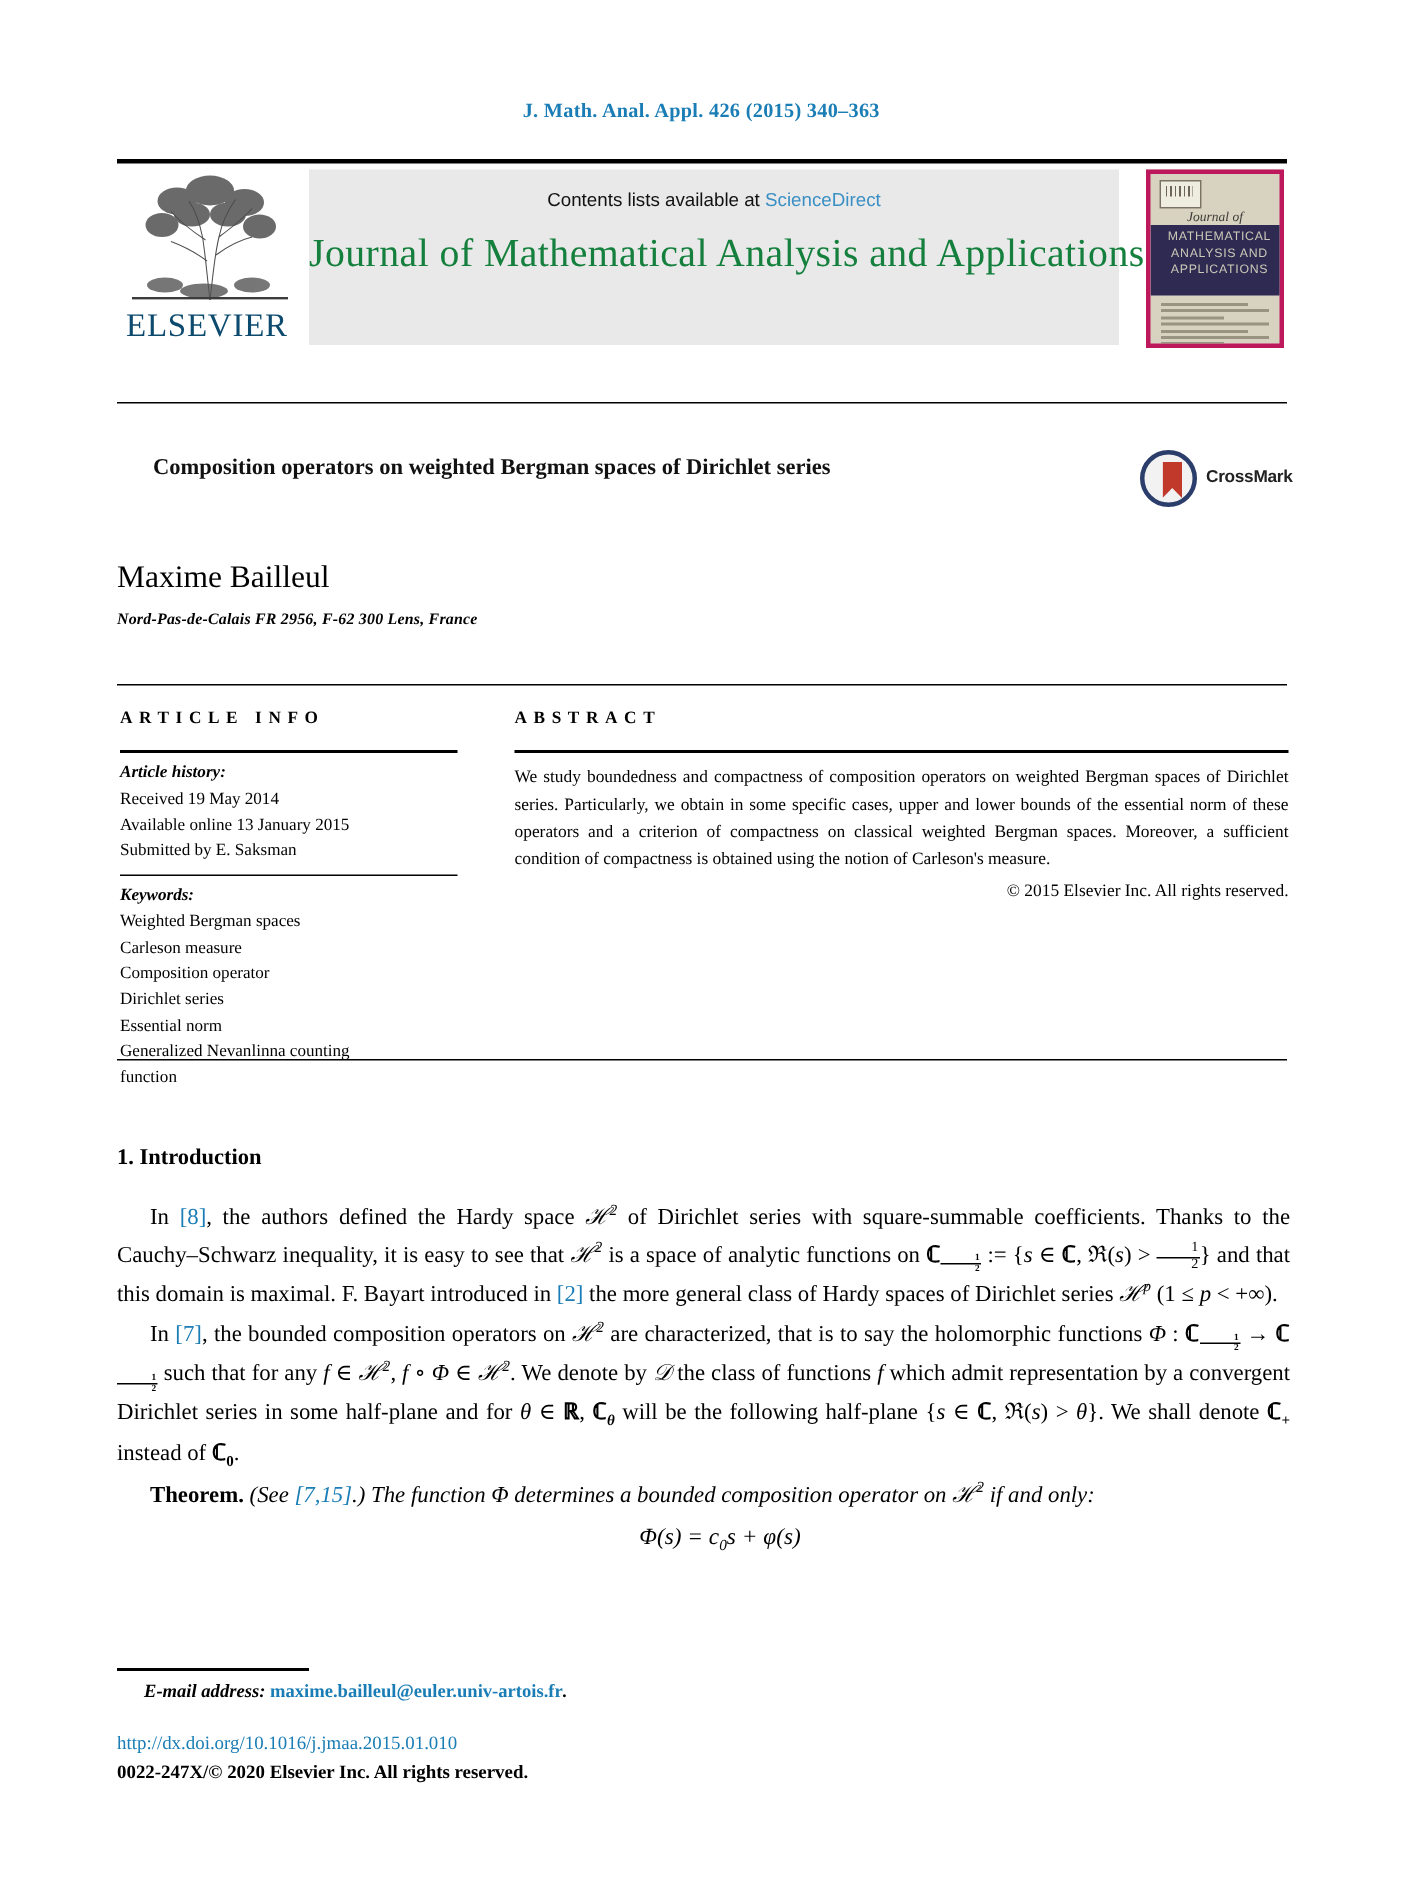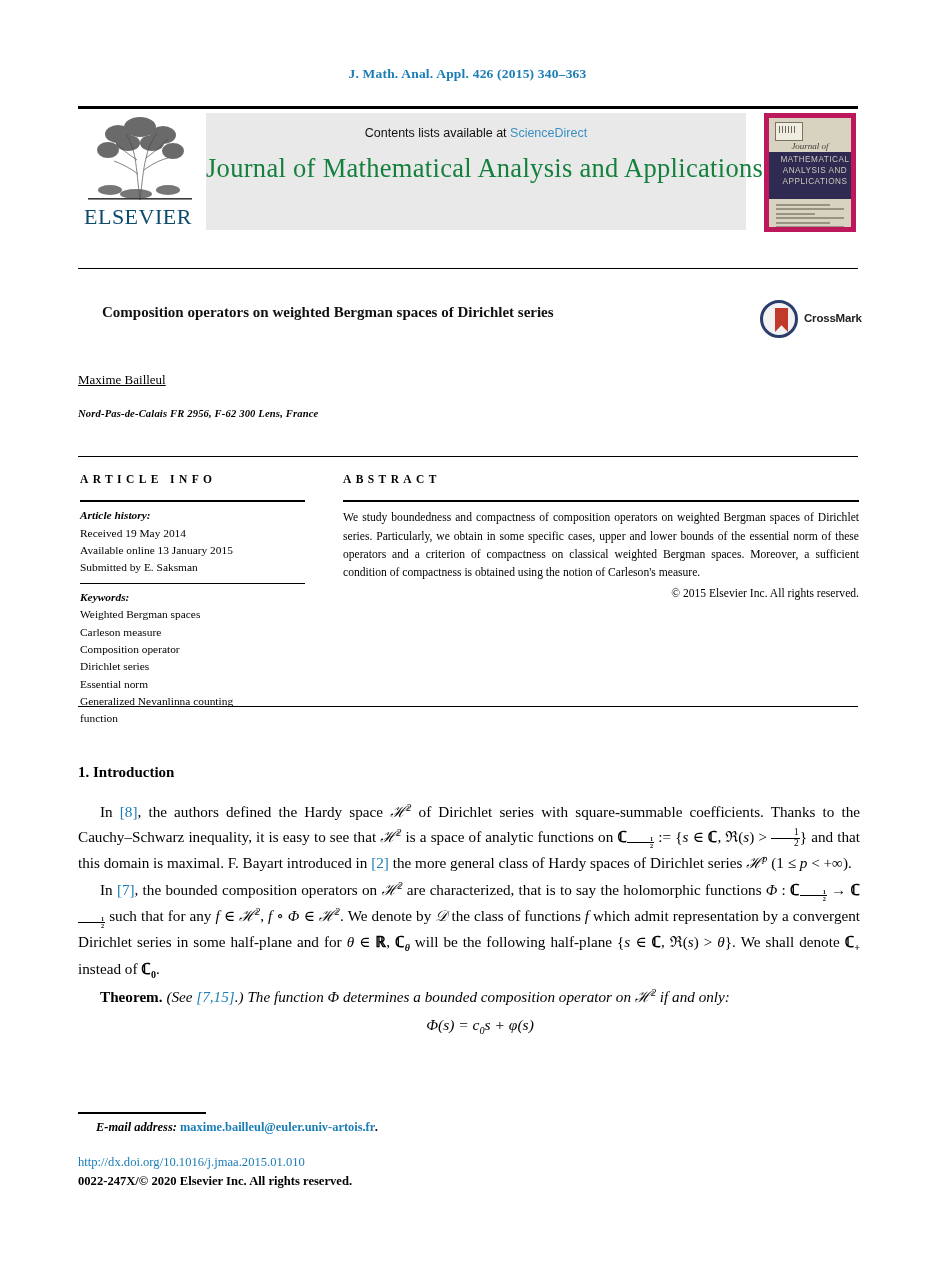--- a/index.html
+++ b/index.html
@@ -76,21 +76,21 @@
   .journal-url {
     margin-top: 14px;
     font-family: "Liberation Sans", sans-serif;
     font-size: 12px;
     color: #3a8fc4;
   }
   .cover-thumb {
     position: absolute; top: 7px; left: 686px;
     width: 92px; height: 119px;
     background: #d8d3c0;
-    border: 5px solid #be185d;
+    border: 3px solid #be185d;
     box-sizing: border-box;
     overflow: hidden;
   }
   .cover-elsevier {
     position: absolute; top: 4px; left: 6px;
     width: 26px; height: 17px;
     border: 1px solid #7a7363;
     background: #efece0;
   }
   .cover-elsevier:after{
@@ -154,22 +154,21 @@
     clip-path: polygon(0 0,100% 0,100% 100%,50% 72%,0 100%);
   }
   .cm-text {
     position: absolute; left: 44px; top: 12px;
     font-family: "Liberation Sans", sans-serif;
     font-size: 11.5px; font-weight: bold; color: #222;
     letter-spacing: -.2px;
   }
   .author {
     position: absolute; top: 372px; left: 78px;
-    font-size: 13px;
-    text-decoration: underline;
+    font-size: 21px;
   }
   .affiliation {
     position: absolute; top: 405px; left: 78px;
     width: 700px;
     font-style: italic;
     font-weight: bold;
     font-size: 10.6px;
     line-height: 1.62;
     letter-spacing: .15px;
   }

